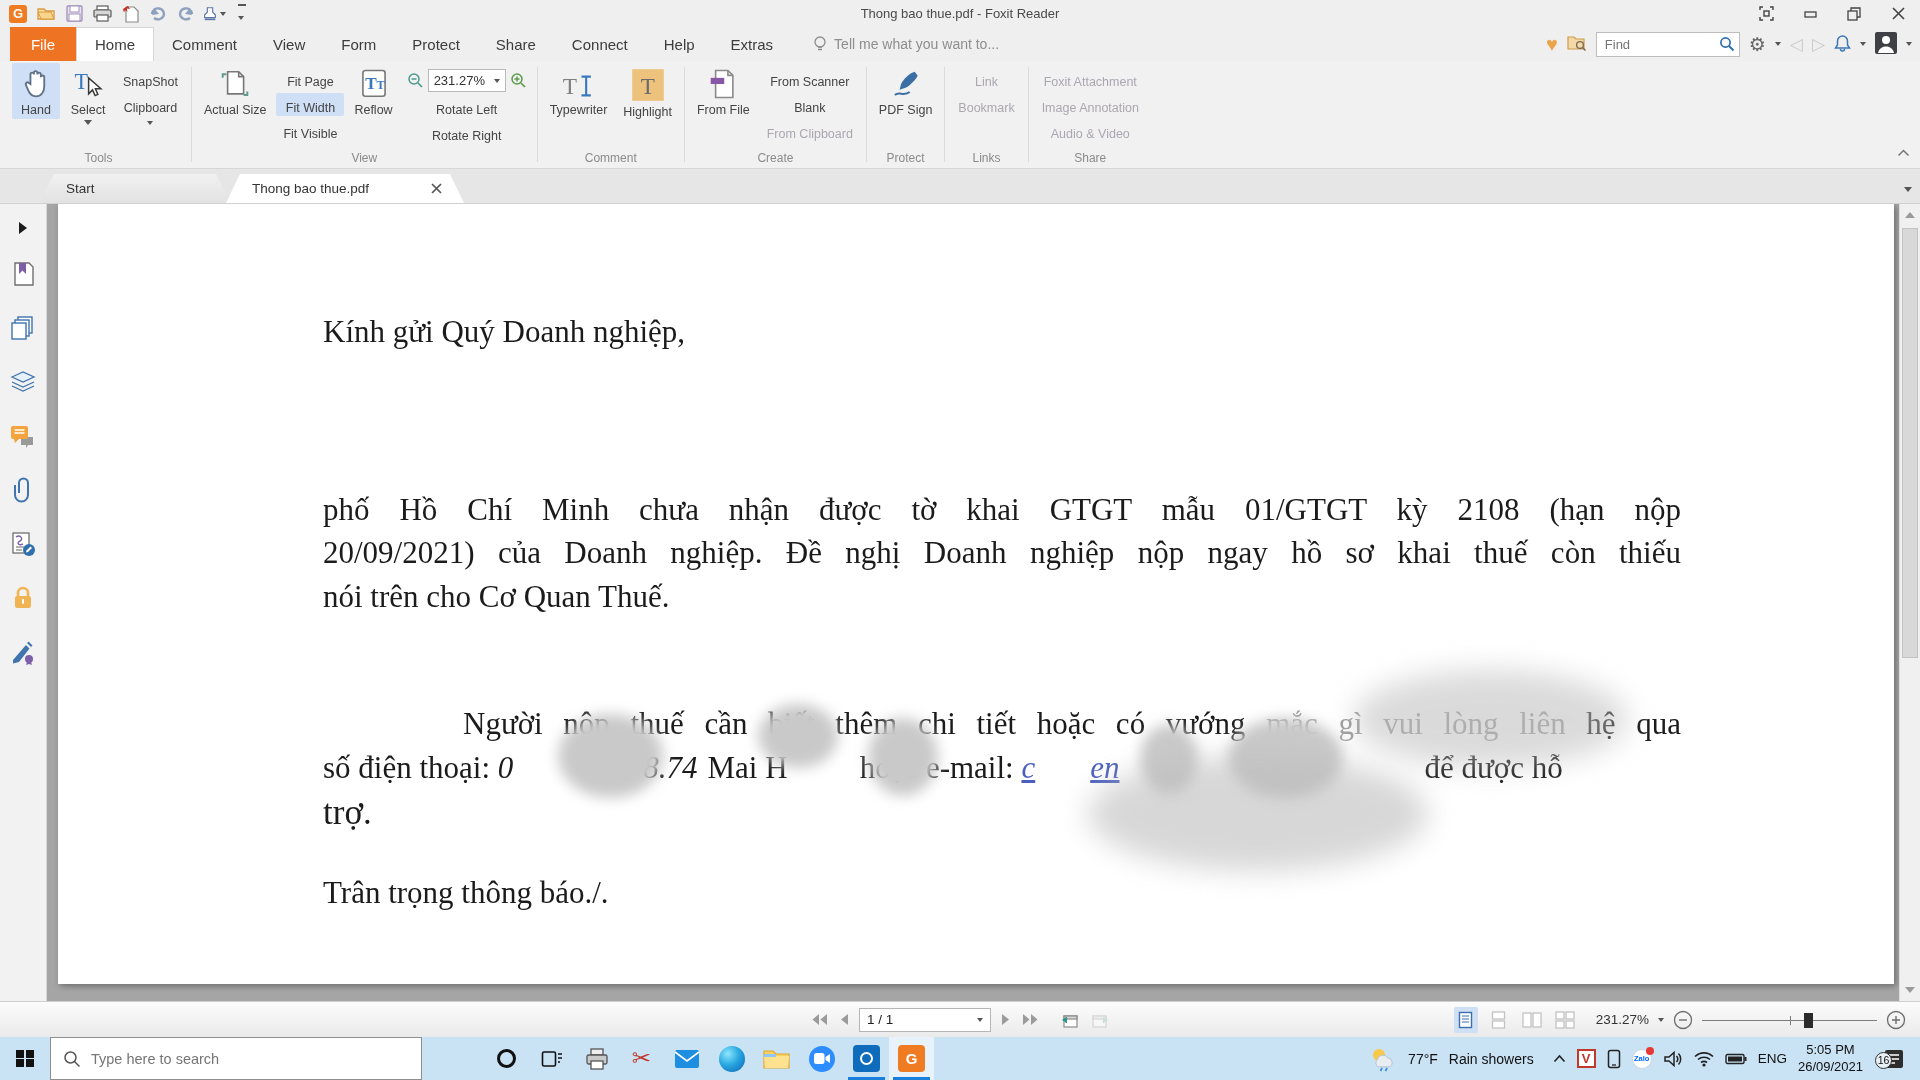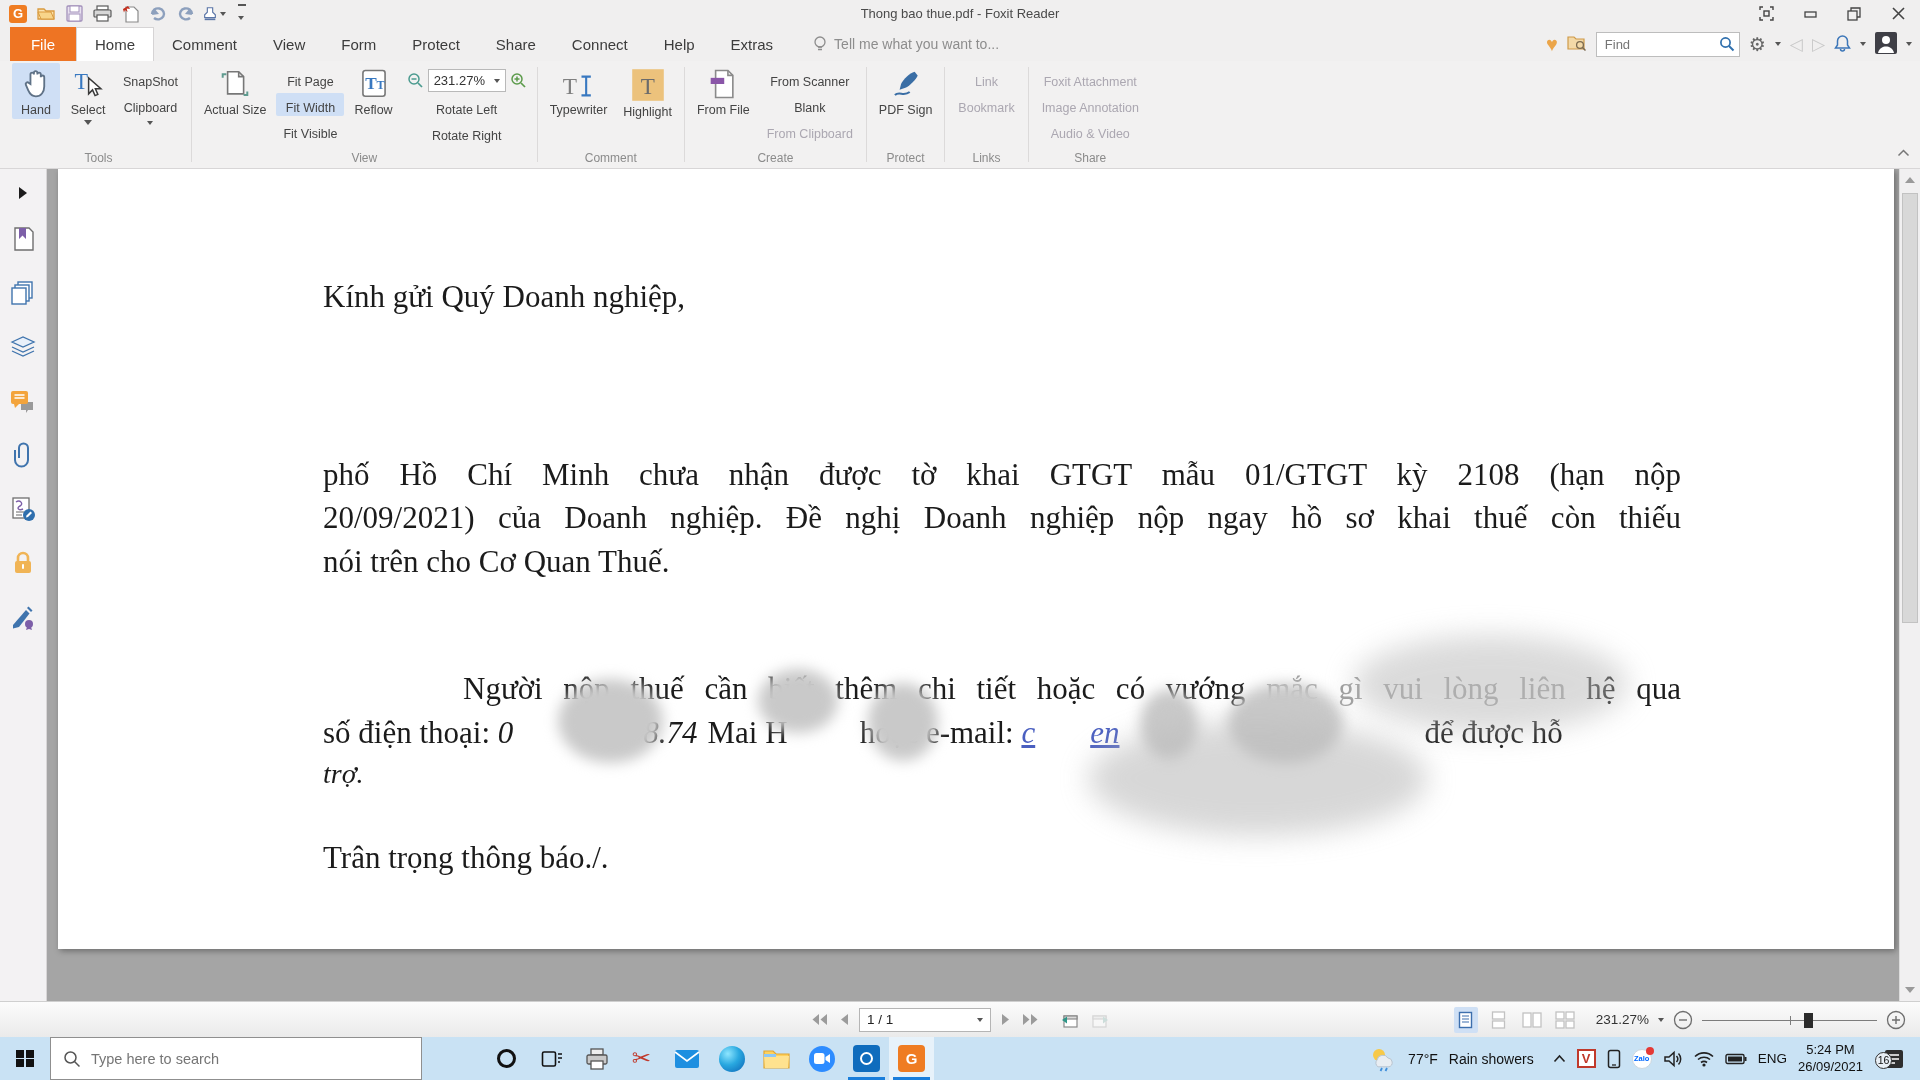--- a/index.html
+++ b/index.html
@@ -58,21 +58,21 @@
   .sb-ico { width:28px; height:28px; display:flex; align-items:center; justify-content:center; }
   .canvas { flex:1; background:#a5a5a5; position:relative; overflow:hidden; }
   .page { position:absolute; left:11px; top:0; width:1836px; height:780px; background:#fff; box-shadow:2px 2px 6px rgba(0,0,0,.35); font-family:"Liberation Serif","DejaVu Serif",serif; color:#1b1b1b; }
   .greet { position:absolute; left:265px; top:110px; font-size:31px; }
   .para1 { position:absolute; left:265px; top:288px; width:1358px; font-size:31px; }
   .dl { height:43.4px; overflow:visible; }
   .jl { text-align:justify; text-align-last:justify; }
   .ind { padding-left:140px; }
   .p2l1 { position:absolute; left:265px; top:502px; width:1358px; font-size:31px; }
   .p2l2 { position:absolute; left:265px; top:546px; width:1370px; font-size:31px; white-space:nowrap; }
-  .p2l3 { position:absolute; left:265px; top:589px; font-size:28px;font-style:italic; }
+  .p2l3 { position:absolute; left:265px; top:589px; font-size:35px; }
   .closing { position:absolute; left:265px; top:671px; font-size:31px; }
   .faded { color:#9d9d9d; }
   .gap { display:inline-block; }
   .it { font-style:italic; }
   .lnk { color:#4a5fc0; font-style:italic; text-decoration:underline; }
   .blob { position:absolute; background:#c9c9c9; border-radius:50%; filter:blur(7px); }
   .blob.faint { background:#bdbdbd; filter:blur(14px); }
   .vscroll { position:absolute; right:0; top:0; bottom:0; width:21px; background:#f1f0f1; border-left:1px solid #dcdcdc; flex:none; }
   .vthumb { position:absolute; left:2px; right:2px; top:24px; height:430px; background:#d8d8d8; border:1px solid #c2c2c2; }
   .tri-u { width:0;height:0;border-left:5px solid transparent;border-right:5px solid transparent;border-bottom:6px solid #9a9a9a; position:absolute; left:5px; top:8px;}
@@ -492,20 +492,32 @@
         </div>
       </div>
       <div class="rgroup-label">Share</div>
     </div>
 
     <div class="ribbon-collapse"><svg width="13" height="8" viewBox="0 0 13 8">
           <path d="M1.5 6.5L6.5 1.5 11.5 6.5" fill="none" stroke="#777" stroke-width="1.5"></path>
         </svg></div>
   </div>
 
+  <div class="doctabs">
+    <div class="dtab start">
+        <span>Start</span>
+      </div>
+    <div class="dtab activedoc">
+      <span>Thong bao thue.pdf</span>
+      <svg width="11" height="11" viewBox="0 0 11 11" stroke="#555" stroke-width="1.7">
+          <path d="M1 1l9 9M10 1l-9 9"></path>
+        </svg>
+    </div>
+    <div class="dtabs-caret"><span class="caret-d"></span></div>
+  </div>
 
   <div class="docarea">
     <div class="sidebar">
       <div class="sb-ico" style="margin-bottom:-8px;">
           <svg width="10" height="14" viewBox="0 0 10 14">
             <path d="M1 1l8 6-8 6z" fill="#1b1b1b"></path>
           </svg>
         </div>
       <div class="sb-ico">
           <svg width="24" height="26" viewBox="0 0 24 26">
@@ -788,21 +800,21 @@
         </span>
       <span class="tray-ico">
           <svg width="22" height="12" viewBox="0 0 22 12">
             <rect x="1" y="1.5" width="18" height="9" rx="1.5" fill="none" stroke="#222" stroke-width="1.4"></rect>
             <rect x="19.5" y="4" width="2" height="4" fill="#222"></rect>
             <rect x="3" y="3.5" width="14" height="5" fill="#222"></rect>
           </svg>
         </span>
       <span style="font-size:13.5px;">ENG</span>
       <div class="clock">
-        <div>5:24 PM</div>
+        <div>5:05 PM</div>
         <div>26/09/2021</div>
       </div>
       <div class="notif">
         <svg width="24" height="24" viewBox="0 0 24 24">
             <rect x="3" y="3" width="18" height="18" rx="2" fill="#2e2e2e"></rect>
             <path d="M7 8h10M7 12h10M7 16h6" stroke="#fff" stroke-width="1.6"></path>
           </svg>
         <div class="badge">16</div>
       </div>
     </div>

